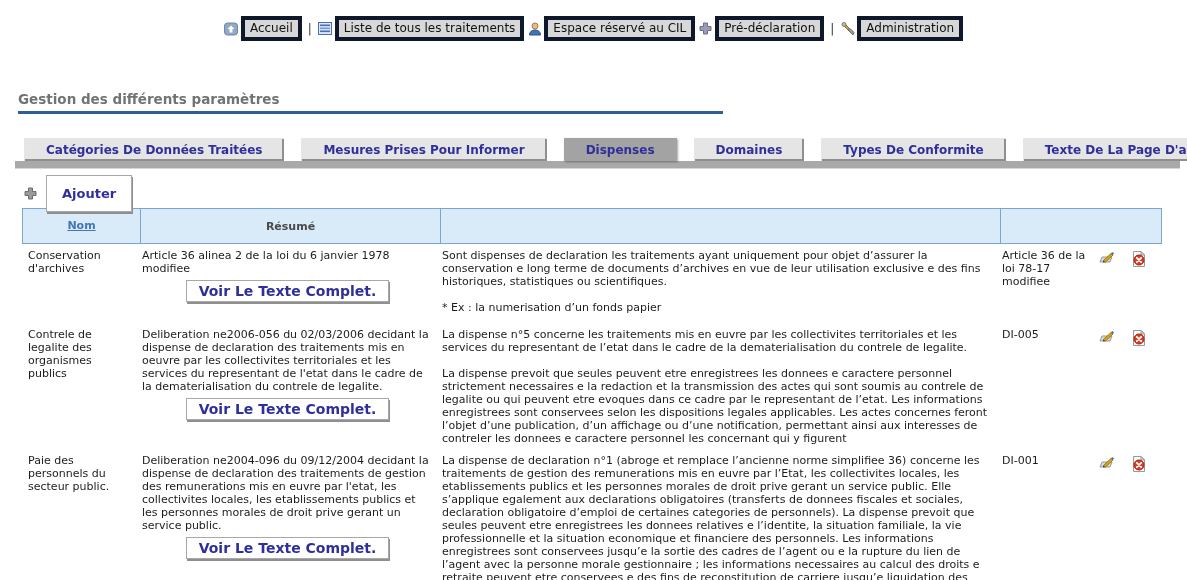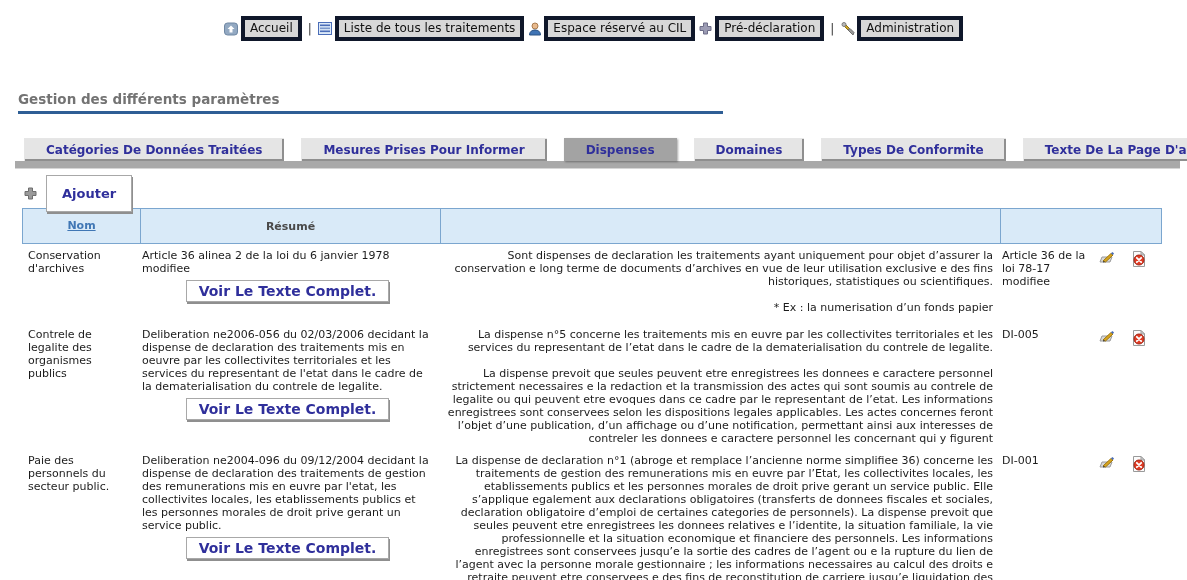--- a/index.html
+++ b/index.html
@@ -35,21 +35,21 @@
   .table{margin:3px 0 0 22px;width:1140px;}
   .grid{display:grid;grid-template-columns:118px 300px 560px 96px 32px 34px;}
   .thead{background:#d9eaf8;border:1px solid #7ba6cf;}
   .th{border-right:1px solid #7ba6cf;padding:3px 4px;display:flex;align-items:center;justify-content:center;
       text-align:center;font-size:11px;font-weight:bold;color:#4a4a4a;min-height:28px;}
   .th:last-child{border-right:none;}
   .hlink{color:#4077b5;text-decoration:underline;font-weight:bold;cursor:pointer;line-height:12px;}
   .trow{border:none;}
   .td{padding:5px 7px 4px 2px;font-size:11px;line-height:13px;color:#1c1c1c;}
   .td.col-nom{padding-left:6px;}
-  .td.col-resume p{margin:0 0 13px 0;text-align:right;}
+  .td.col-resume p{margin:0 0 13px 0;}
   .td.col-resume p:last-child{margin-bottom:0;}
   .view-btn{display:block;margin:5px auto 0 auto;padding:2px 12px;font-size:14px;}
   .row1{min-height:79px;}
   .row2{min-height:123px;}
   .icon-btn{display:inline-block;width:18px;height:18px;cursor:pointer;margin-top:1px;}
 </style>
 </head>
 <body>
 
 <div class="page">

